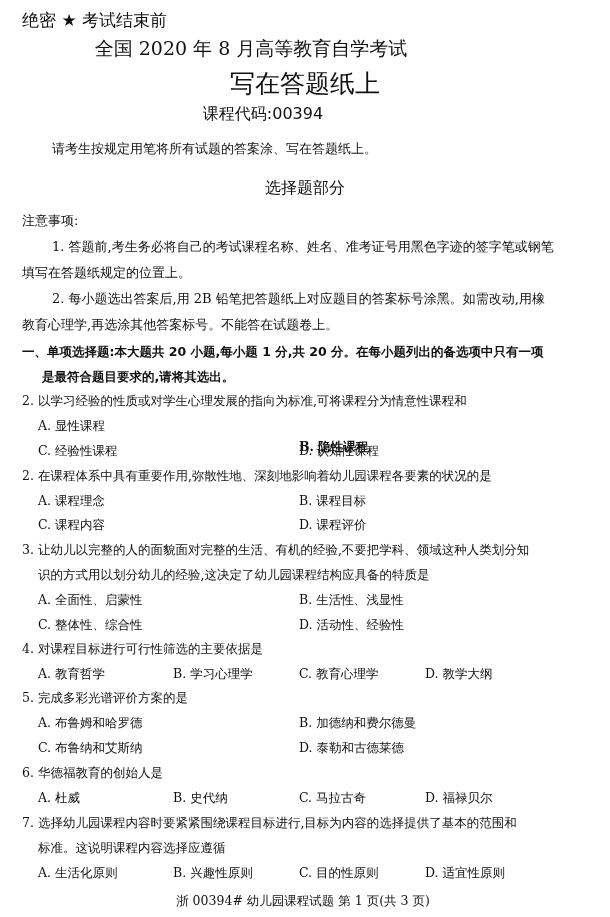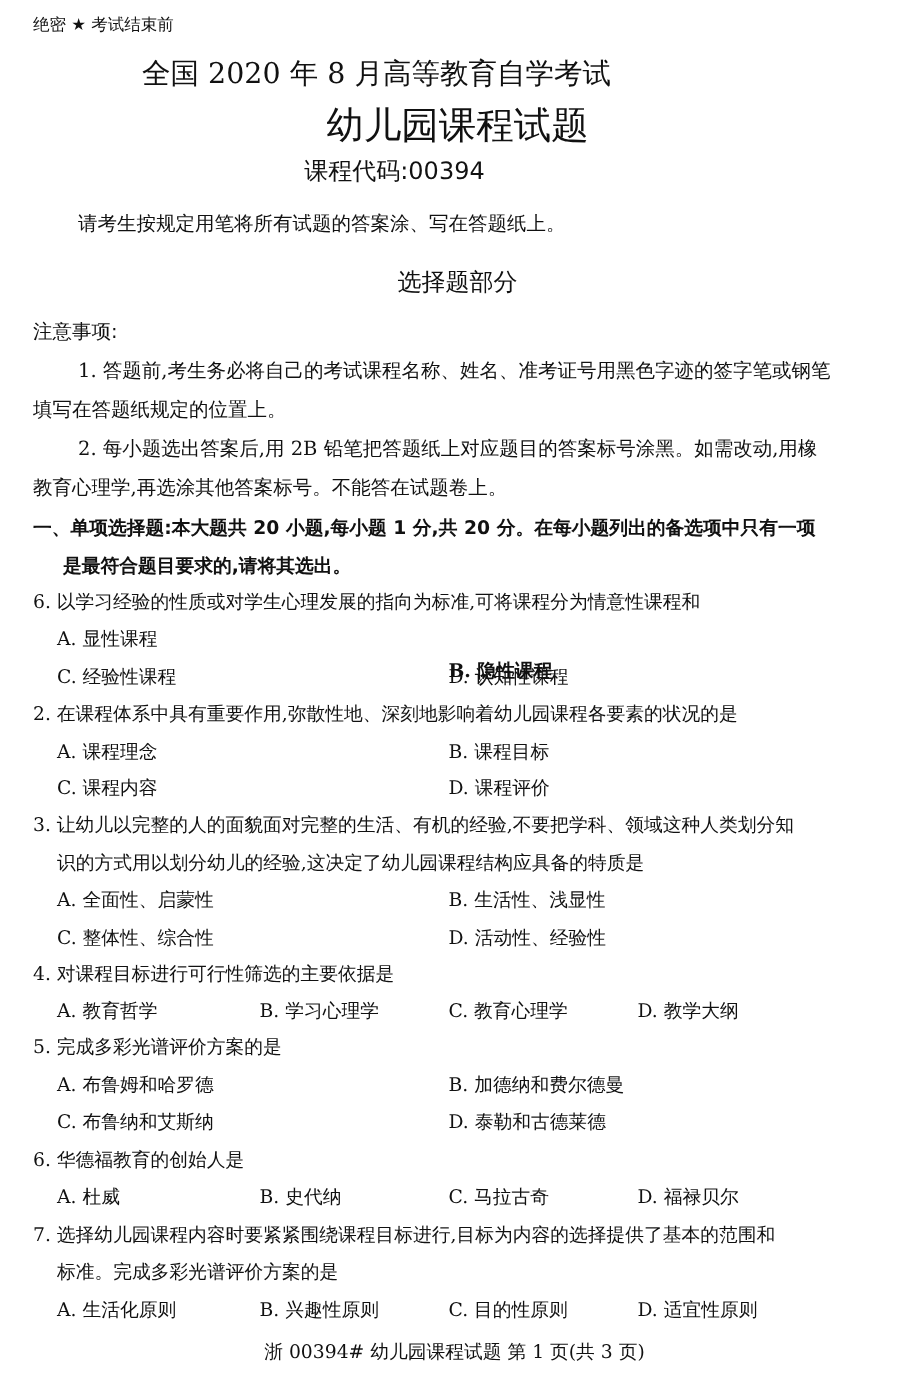--- a/index.html
+++ b/index.html
@@ -1,51 +1,51 @@
 <!DOCTYPE html>
 <html><head>
 <meta charset="utf-8">
 <style>
   html, body { margin:0; padding:0; background:#ffffff; }
   body { width:610px; height:917px; position:relative; overflow:hidden; color:#111; font-family:"DejaVu Serif", serif; }
   .abs { position:absolute; white-space:nowrap; }
-  .secret { left:22px; top:9px; font-size:11px; font-family:"DejaVu Sans", sans-serif; }
+  .secret { left:22px; top:9px; font-size:17px; font-family:"DejaVu Sans", sans-serif; }
   .title1 { left:0; width:502px; text-align:center; top:36px; font-size:19px; }
   .title2 { left:0; width:610px; text-align:center; top:67px; font-size:25px; font-family:"DejaVu Sans", sans-serif; }
   .code { left:0; width:526px; text-align:center; top:104px; font-size:16px; font-family:"DejaVu Sans", sans-serif; }
   .instr { left:52px; top:140px; font-size:13px; font-family:"DejaVu Sans", sans-serif; }
   .sec-title { left:0; width:610px; text-align:center; top:178px; font-size:16px; font-family:"DejaVu Sans", sans-serif; }
   .note-h { left:22px; top:212px; font-size:13px; font-family:"DejaVu Sans", sans-serif; }
   .p { font-size:13px; }
   .part-h { left:22px; font-size:12.5px; font-weight:bold; font-family:"DejaVu Sans", sans-serif; }
   .q { font-size:12.5px; }
   .opt { font-size:12.5px; }
   .footer { left:0; width:606px; text-align:center; top:893px; font-size:12.5px; }
 </style>
 </head>
 <body>
 
 <div>
   <div class="abs secret">绝密 ★ 考试结束前</div>
   <div class="abs title1">全国 2020 年 8 月高等教育自学考试</div>
-  <div class="abs title2">幼儿园课程试题</div>
+  <div class="abs title2">写在答题纸上</div>
   <div class="abs code">课程代码:00394</div>
   <div class="abs instr">请考生按规定用笔将所有试题的答案涂、写在答题纸上。</div>
   <div class="abs sec-title">选择题部分</div>
 
   <div class="abs note-h">注意事项:</div>
   <div class="abs p" style="left:52px;top:238px;">1. 答题前,考生务必将自己的考试课程名称、姓名、准考证号用黑色字迹的签字笔或钢笔</div>
   <div class="abs p" style="left:22px;top:264px;">填写在答题纸规定的位置上。</div>
   <div class="abs p" style="left:52px;top:290px;">2. 每小题选出答案后,用 2B 铅笔把答题纸上对应题目的答案标号涂黑。如需改动,用橡</div>
   <div class="abs p" style="left:22px;top:316px;">教育心理学,再选涂其他答案标号。不能答在试题卷上。</div>
 
   <div class="abs part-h" style="top:344px;">一、单项选择题:本大题共 20 小题,每小题 1 分,共 20 分。在每小题列出的备选项中只有一项</div>
   <div class="abs part-h" style="left:42px;top:369px;">是最符合题目要求的,请将其选出。</div>
 
-  <div class="abs q" style="left:22px;top:393px;">6. 以学习经验的性质或对学生心理发展的指向为标准,可将课程分为情意性课程和</div>
+  <div class="abs q" style="left:22px;top:393px;">2. 以学习经验的性质或对学生心理发展的指向为标准,可将课程分为情意性课程和</div>
   <div class="abs opt" style="left:38px;top:418px;">A. 显性课程</div>
   <div class="abs opt" style="left:299px;top:439px;font-weight:bold;">B. 隐性课程</div>
   <div class="abs opt" style="left:38px;top:443px;">C. 经验性课程</div>
   <div class="abs opt" style="left:299px;top:443px;">D. 认知性课程</div>
 
   <div class="abs q" style="left:22px;top:468px;">2. 在课程体系中具有重要作用,弥散性地、深刻地影响着幼儿园课程各要素的状况的是</div>
   <div class="abs opt" style="left:38px;top:493px;">A. 课程理念</div>
   <div class="abs opt" style="left:299px;top:493px;">B. 课程目标</div>
   <div class="abs opt" style="left:38px;top:517px;">C. 课程内容</div>
   <div class="abs opt" style="left:299px;top:517px;">D. 课程评价</div>
@@ -69,20 +69,20 @@
   <div class="abs opt" style="left:38px;top:740px;">C. 布鲁纳和艾斯纳</div>
   <div class="abs opt" style="left:299px;top:740px;">D. 泰勒和古德莱德</div>
 
   <div class="abs q" style="left:22px;top:765px;">6. 华德福教育的创始人是</div>
   <div class="abs opt" style="left:38px;top:790px;">A. 杜威</div>
   <div class="abs opt" style="left:173px;top:790px;">B. 史代纳</div>
   <div class="abs opt" style="left:299px;top:790px;">C. 马拉古奇</div>
   <div class="abs opt" style="left:425px;top:790px;">D. 福禄贝尔</div>
 
   <div class="abs q" style="left:22px;top:815px;">7. 选择幼儿园课程内容时要紧紧围绕课程目标进行,目标为内容的选择提供了基本的范围和</div>
-  <div class="abs q" style="left:38px;top:840px;">标准。完成多彩光谱评价方案的是</div>
+  <div class="abs q" style="left:38px;top:840px;">标准。这说明课程内容选择应遵循</div>
   <div class="abs opt" style="left:38px;top:865px;">A. 生活化原则</div>
   <div class="abs opt" style="left:173px;top:865px;">B. 兴趣性原则</div>
   <div class="abs opt" style="left:299px;top:865px;">C. 目的性原则</div>
   <div class="abs opt" style="left:425px;top:865px;">D. 适宜性原则</div>
 
   <div class="abs footer">浙 00394# 幼儿园课程试题 第 1 页(共 3 页)</div>
 </div>
 
 </body></html>

